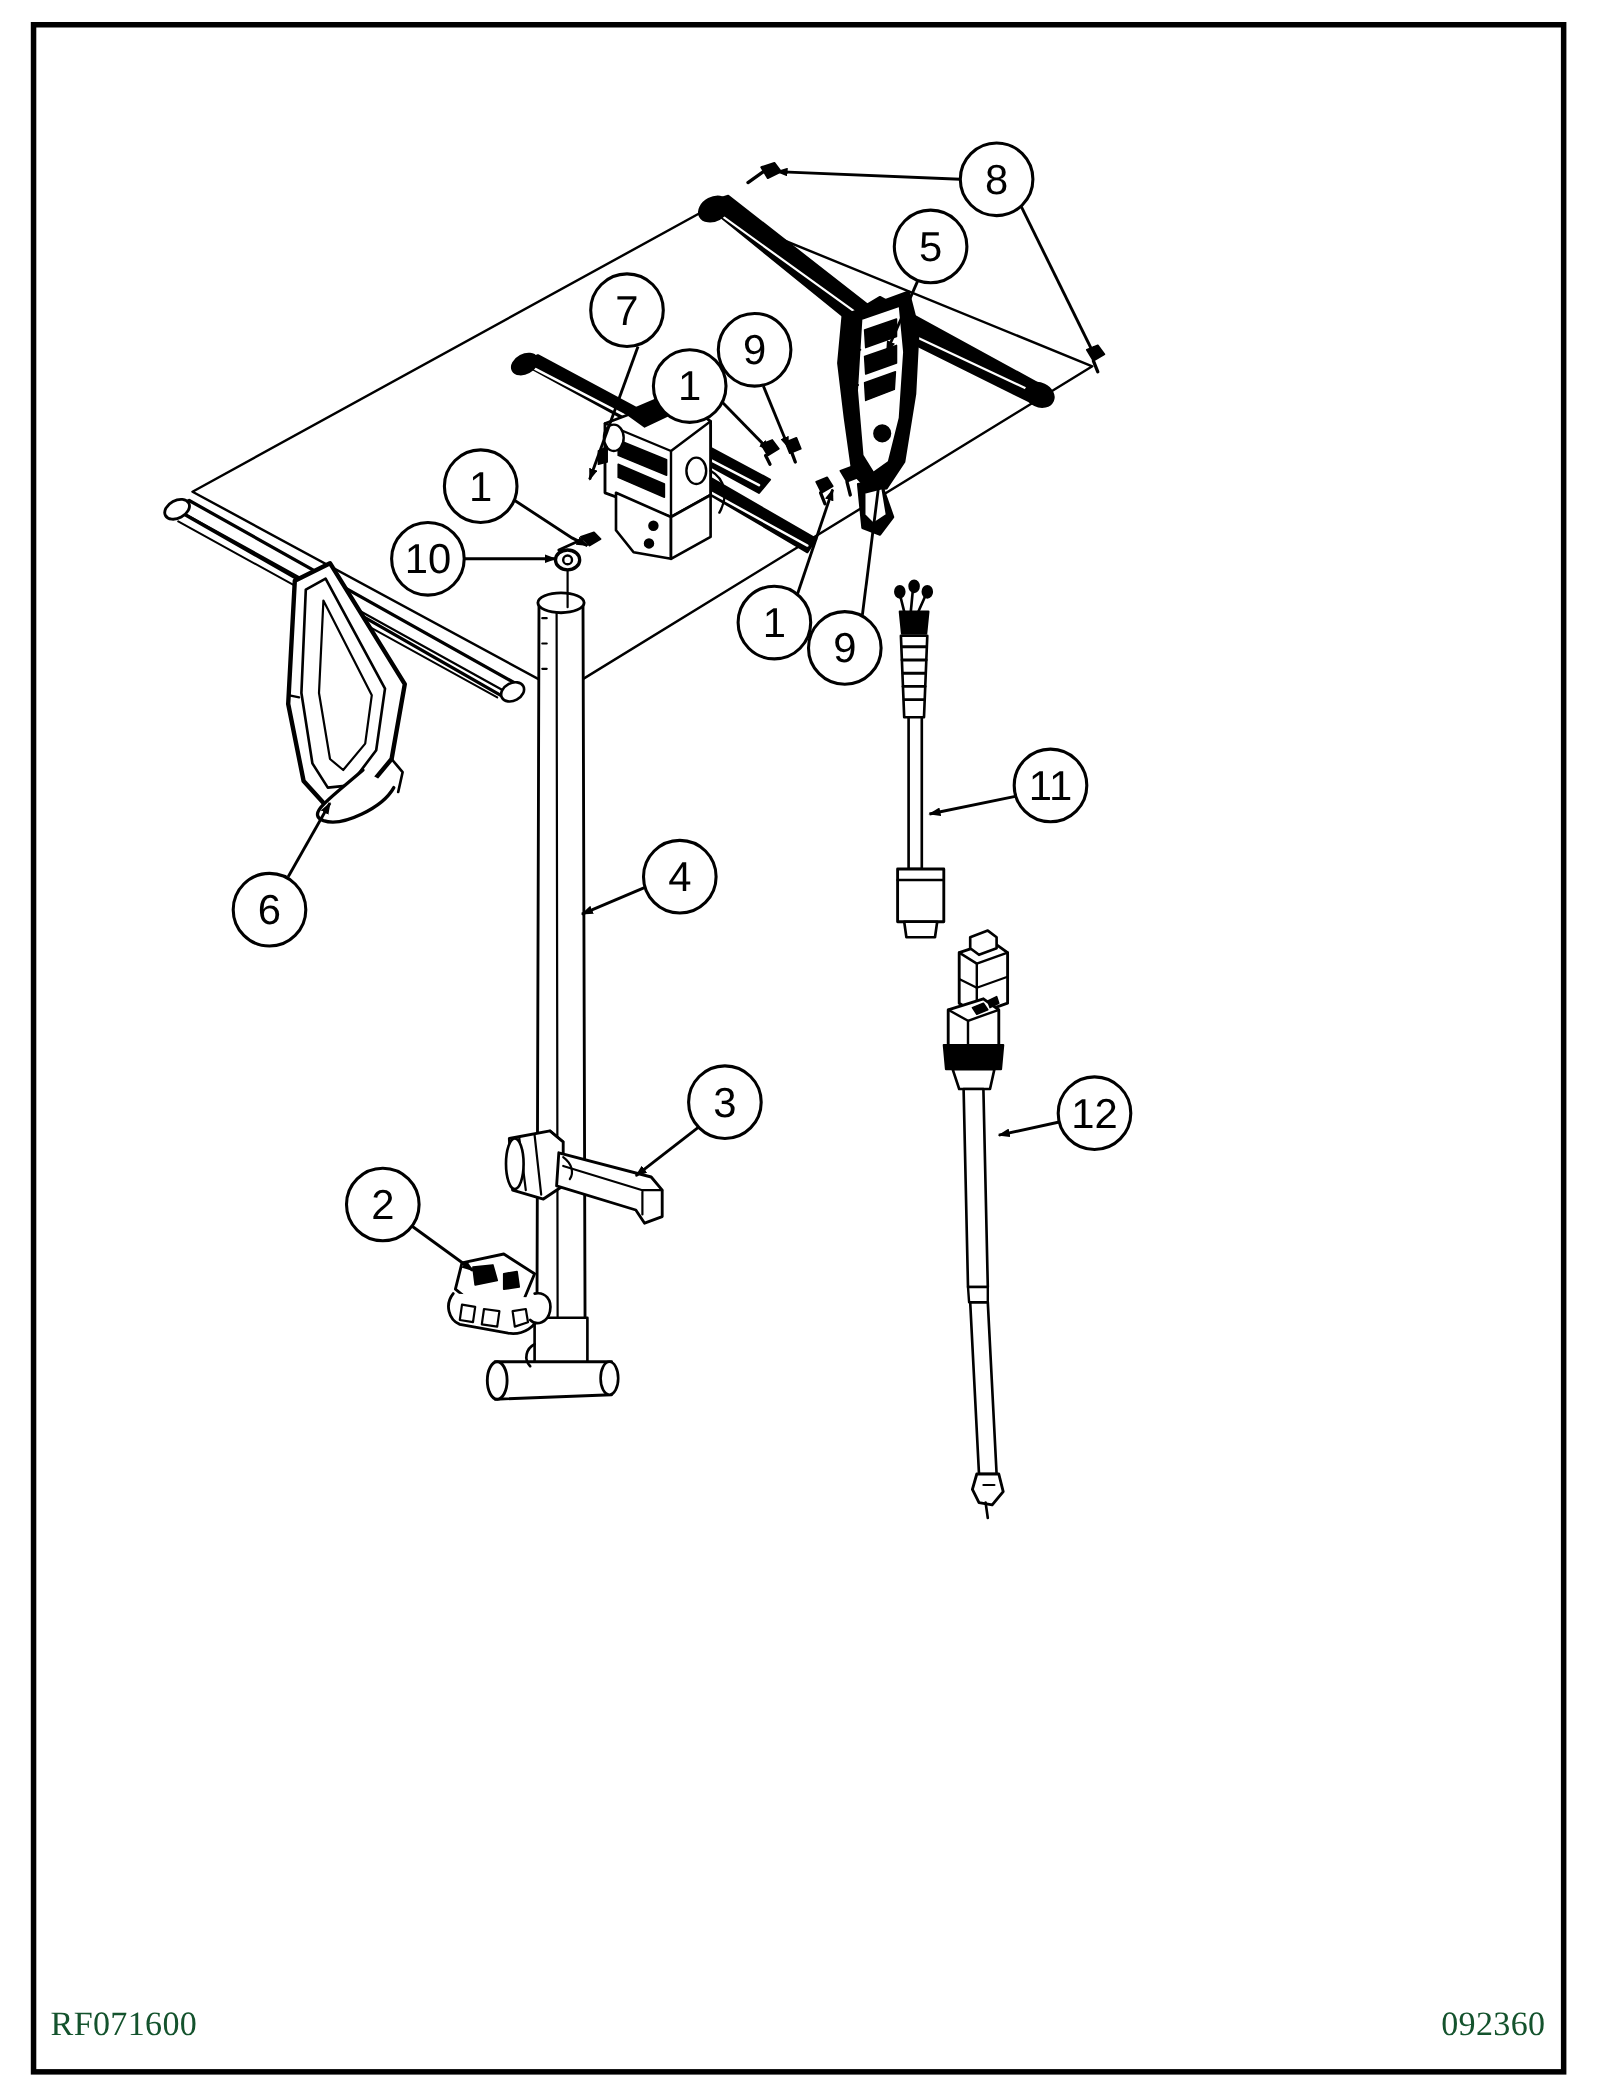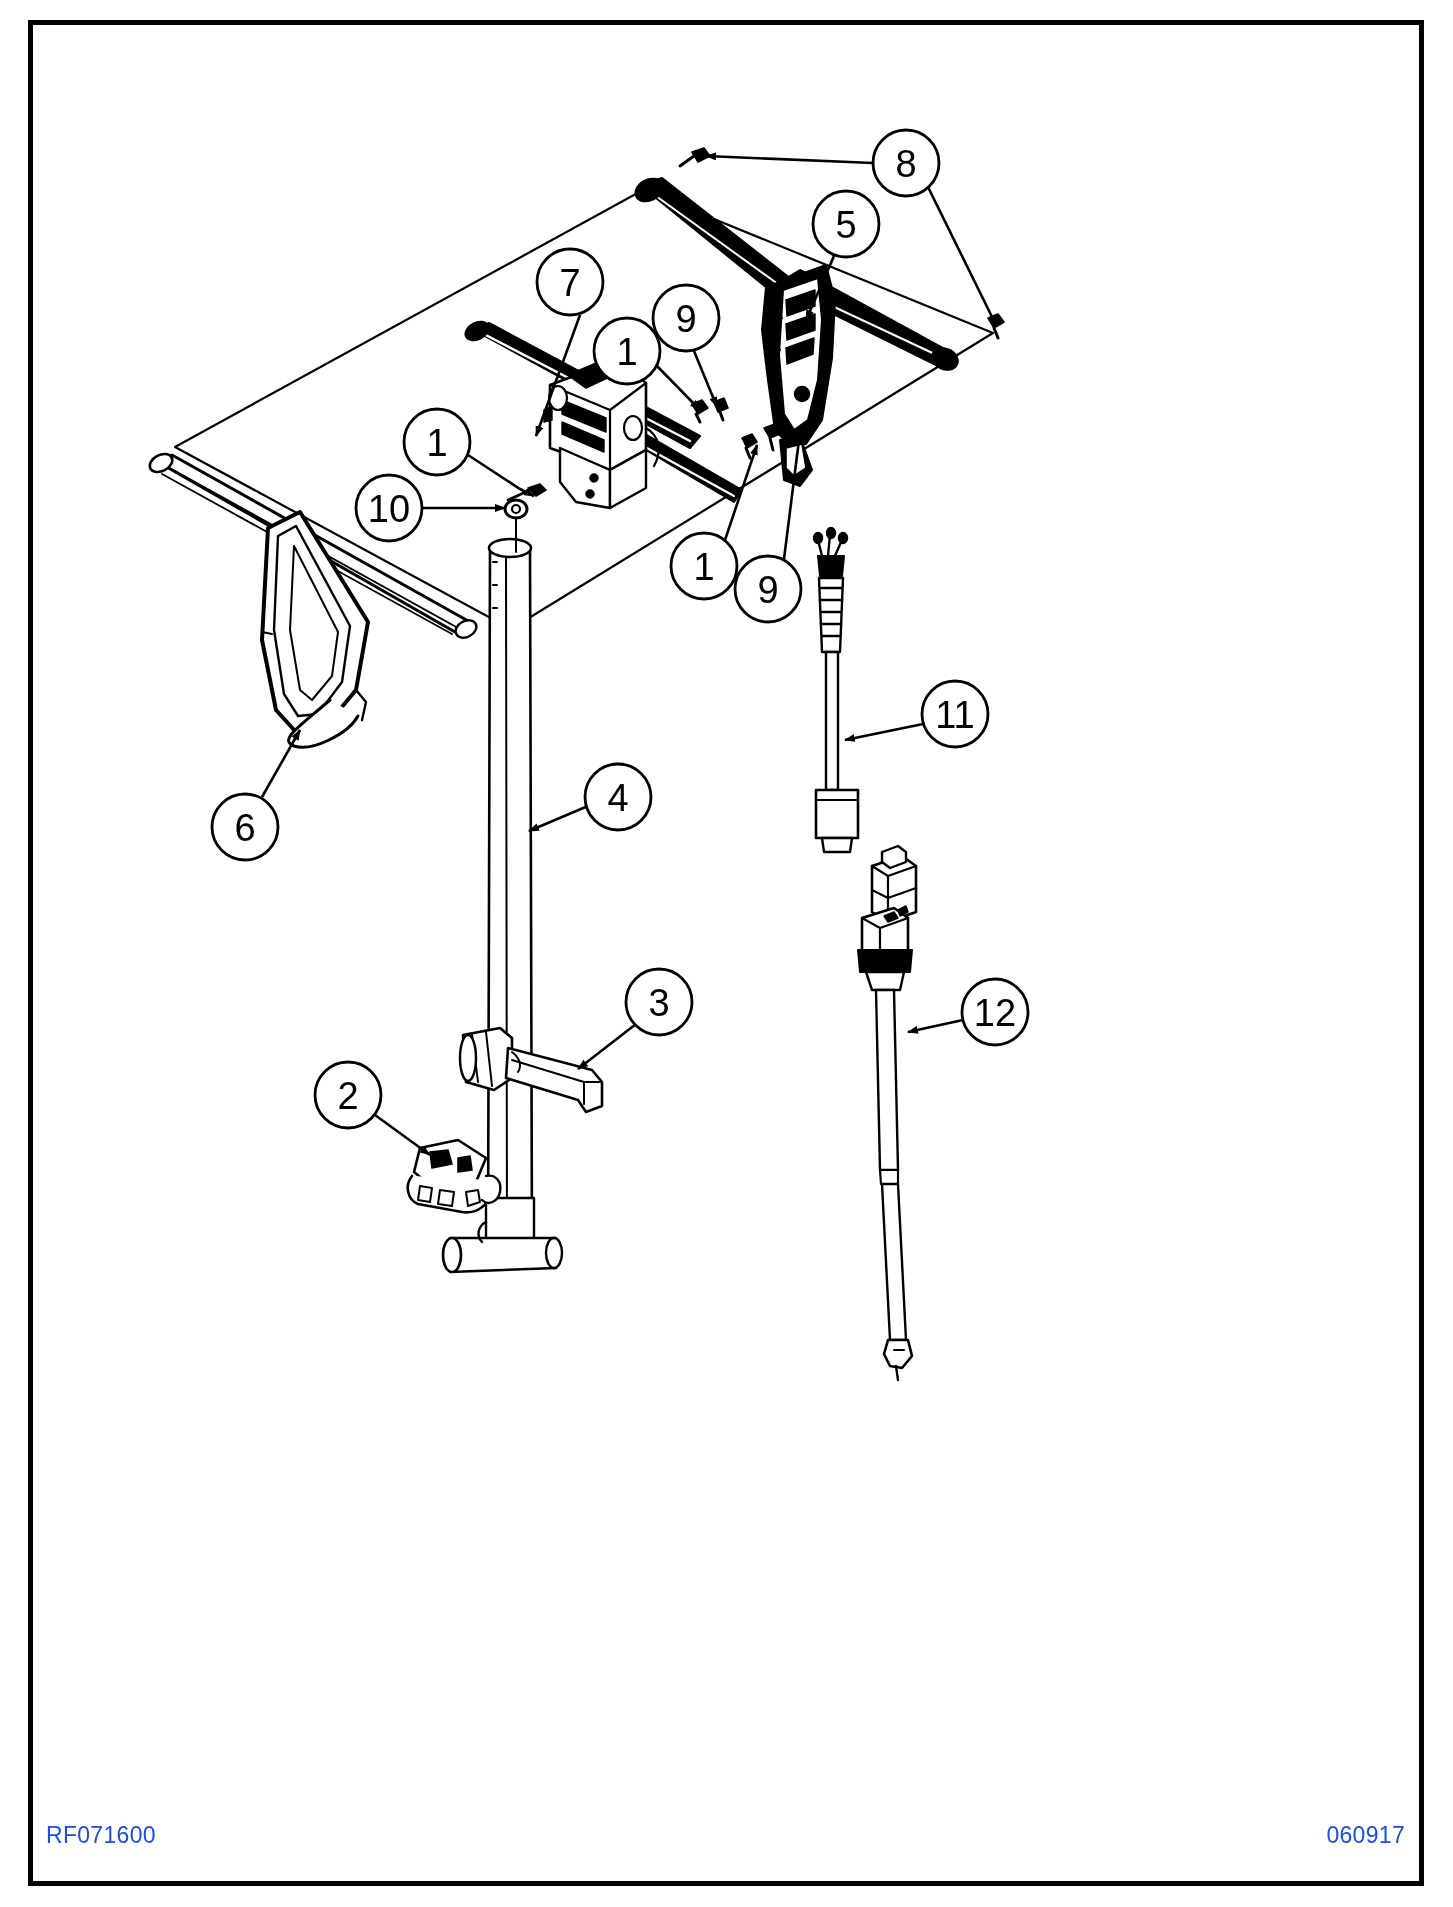--- a/index.html
+++ b/index.html
@@ -29,23 +29,23 @@
   }
   #drawing-svg {
     position: absolute;
     left: 0;
     top: 0;
     width: 1453px;
     height: 1907px;
   }
   .dwg-code {
     position: absolute;
-    font-family: Liberation Sans, sans-serif;
-    font-size: 23px;
-    color: #1d4ed8;
+    font-family: Liberation Serif, serif;
+    font-size: 31px;
+    color: #14532d;
     letter-spacing: 0.3px;
     white-space: nowrap;
   }
   #drawing-number {
     left: 46px;
     top: 1822px;
   }
   #date-code {
     right: 48px;
     top: 1822px;
@@ -335,15 +335,15 @@
         <g>
           <circle cx="995" cy="1012" r="33" fill="#ffffff" stroke="#000000" stroke-width="2.8"></circle>
           <text x="995" y="1013" class="callout-num">12</text>
         </g>
       </g>
 
   </svg>
 
   <div class="dwg-code" id="drawing-number">RF071600</div>
 
-  <div class="dwg-code" id="date-code">060917</div>
+  <div class="dwg-code" id="date-code">092360</div>
 
 </div>
 
 </body></html>

